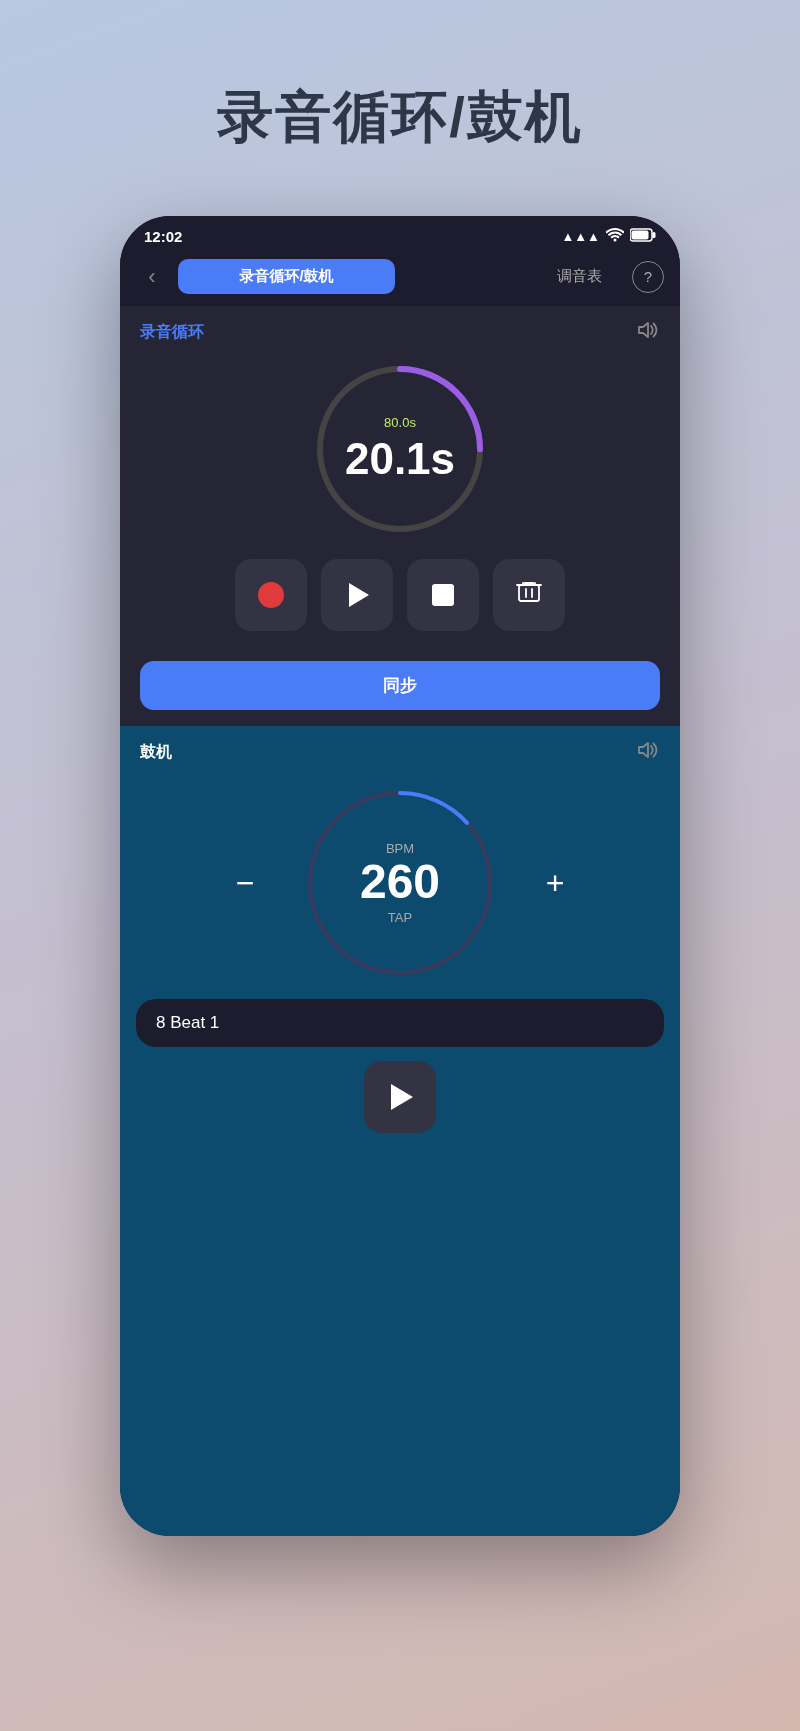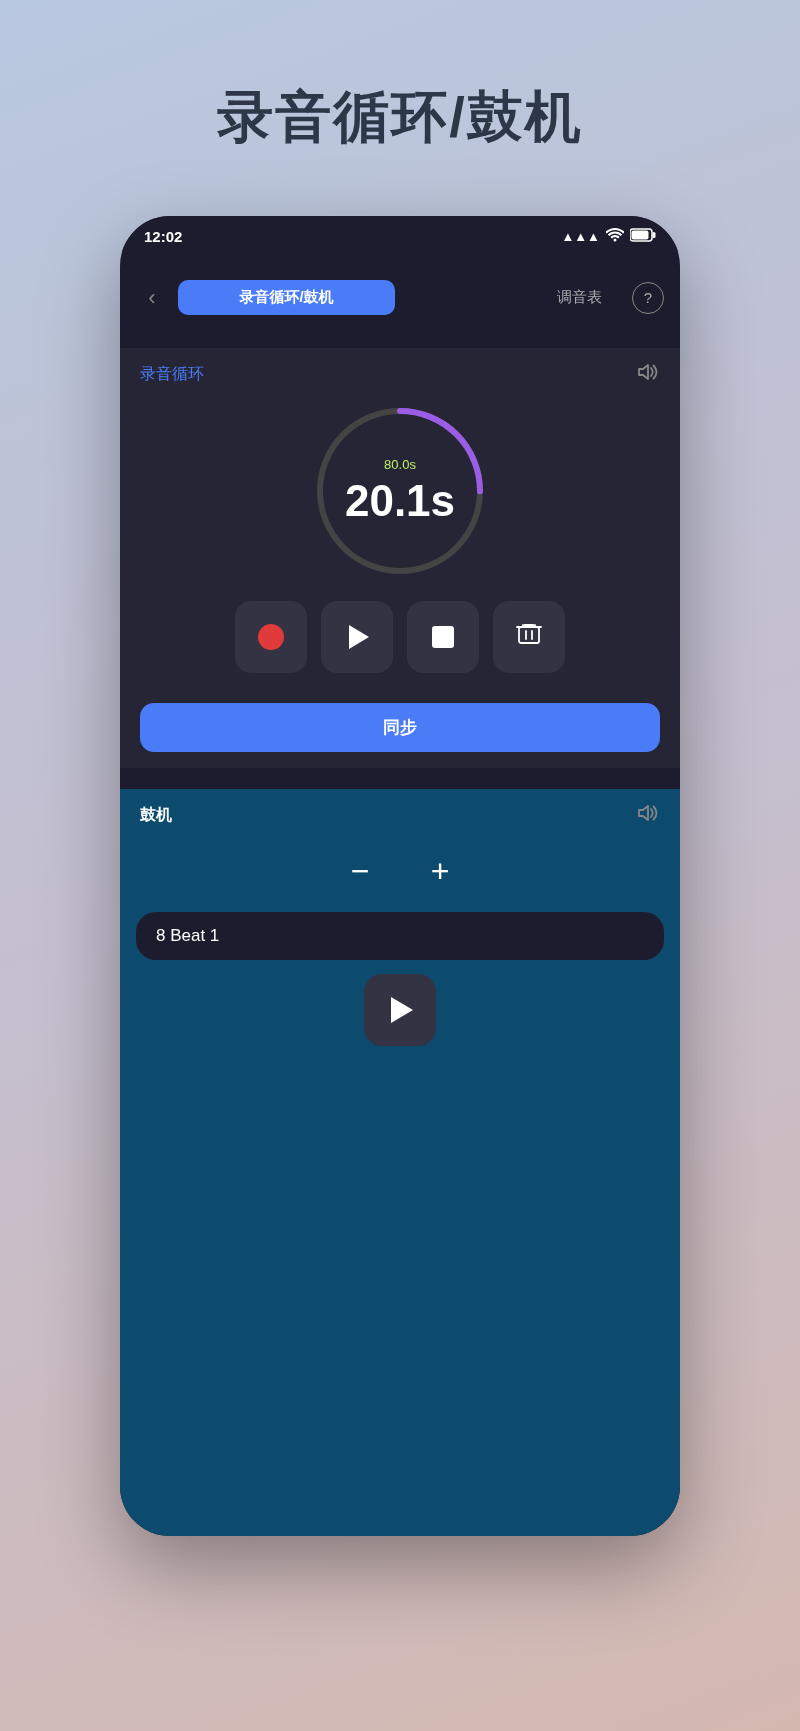--- a/index.html
+++ b/index.html
@@ -27,21 +27,20 @@
     .phone-wrapper {
       margin-top: 60px;
       width: 560px;
       height: 1320px;
       background: #1c1c2e;
       border-radius: 50px;
       overflow: hidden;
       box-shadow: 0 30px 80px rgba(0,0,0,0.35);
       display: flex;
       flex-direction: column;
-      gap: 21px;
     }
 
     
     .status-bar {
       background: #1c1c2e;
       display: flex;
       justify-content: space-between;
       align-items: center;
       padding: 12px 24px 6px;
       flex-shrink: 0;
@@ -119,21 +118,21 @@
     }
     .section-header {
       display: flex;
       justify-content: space-between;
       align-items: center;
       padding: 14px 20px 4px;
     }
     .section-label {
       color: #4a7cf7;
       font-size: 16px;
-      font-weight: 400;
+      font-weight: 700;
     }
     .volume-icon {
       color: #888;
       font-size: 20px;
       cursor: pointer;
     }
 
     
     .circle-container {
       display: flex;
@@ -423,20 +422,31 @@
           <path d="M3 7H7L12 3v14l-5-4H3z" stroke-linejoin="round"></path>
           <path d="M15 6c1 1.2 1.7 2.6 1.7 4s-.6 2.8-1.7 4" stroke-linecap="round"></path>
           <path d="M17.5 3.5c2 2 3 4.3 3 6.5s-1 4.5-3 6.5" stroke-linecap="round"></path>
         </svg>
       </span>
     </div>
 
     <div class="bpm-row">
       <div class="bpm-minus">−</div>
 
+      <div class="bpm-circle">
+        <svg width="200" height="200" viewBox="0 0 200 200">
+          <circle cx="100" cy="100" r="90" fill="none" stroke="#3a3a5c" stroke-width="4"></circle>
+          <circle cx="100" cy="100" r="90" fill="none" stroke="#4a7cf7" stroke-width="4" stroke-dasharray="565.48" stroke-dashoffset="490" stroke-linecap="round"></circle>
+        </svg>
+        <div class="bpm-center">
+          <div class="bpm-label">BPM</div>
+          <div class="bpm-value">260</div>
+          <div class="bpm-tap">TAP</div>
+        </div>
+      </div>
 
       <div class="bpm-plus">+</div>
     </div>
 
     <div class="beat-selector">8  Beat 1</div>
 
     <div class="drum-play-btn">
       <div class="drum-play-triangle"></div>
     </div>
   </div>

